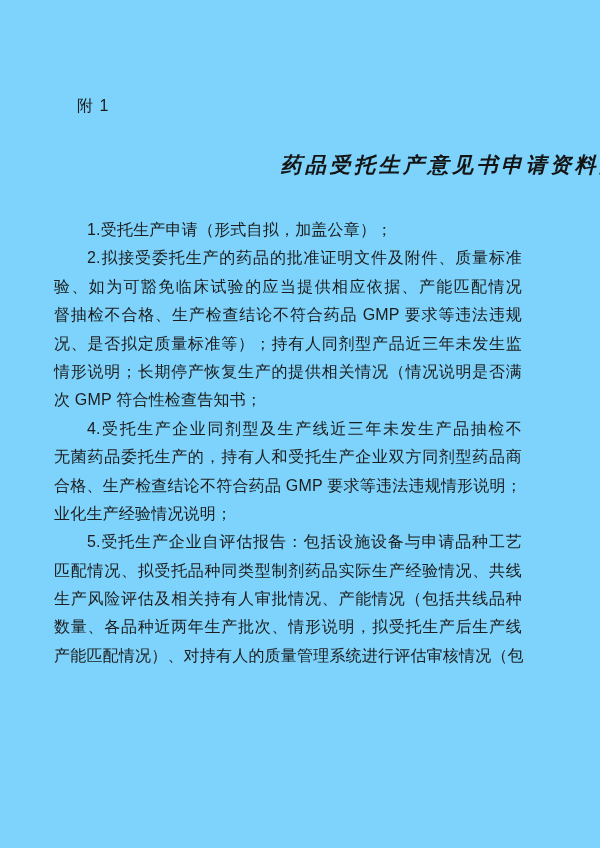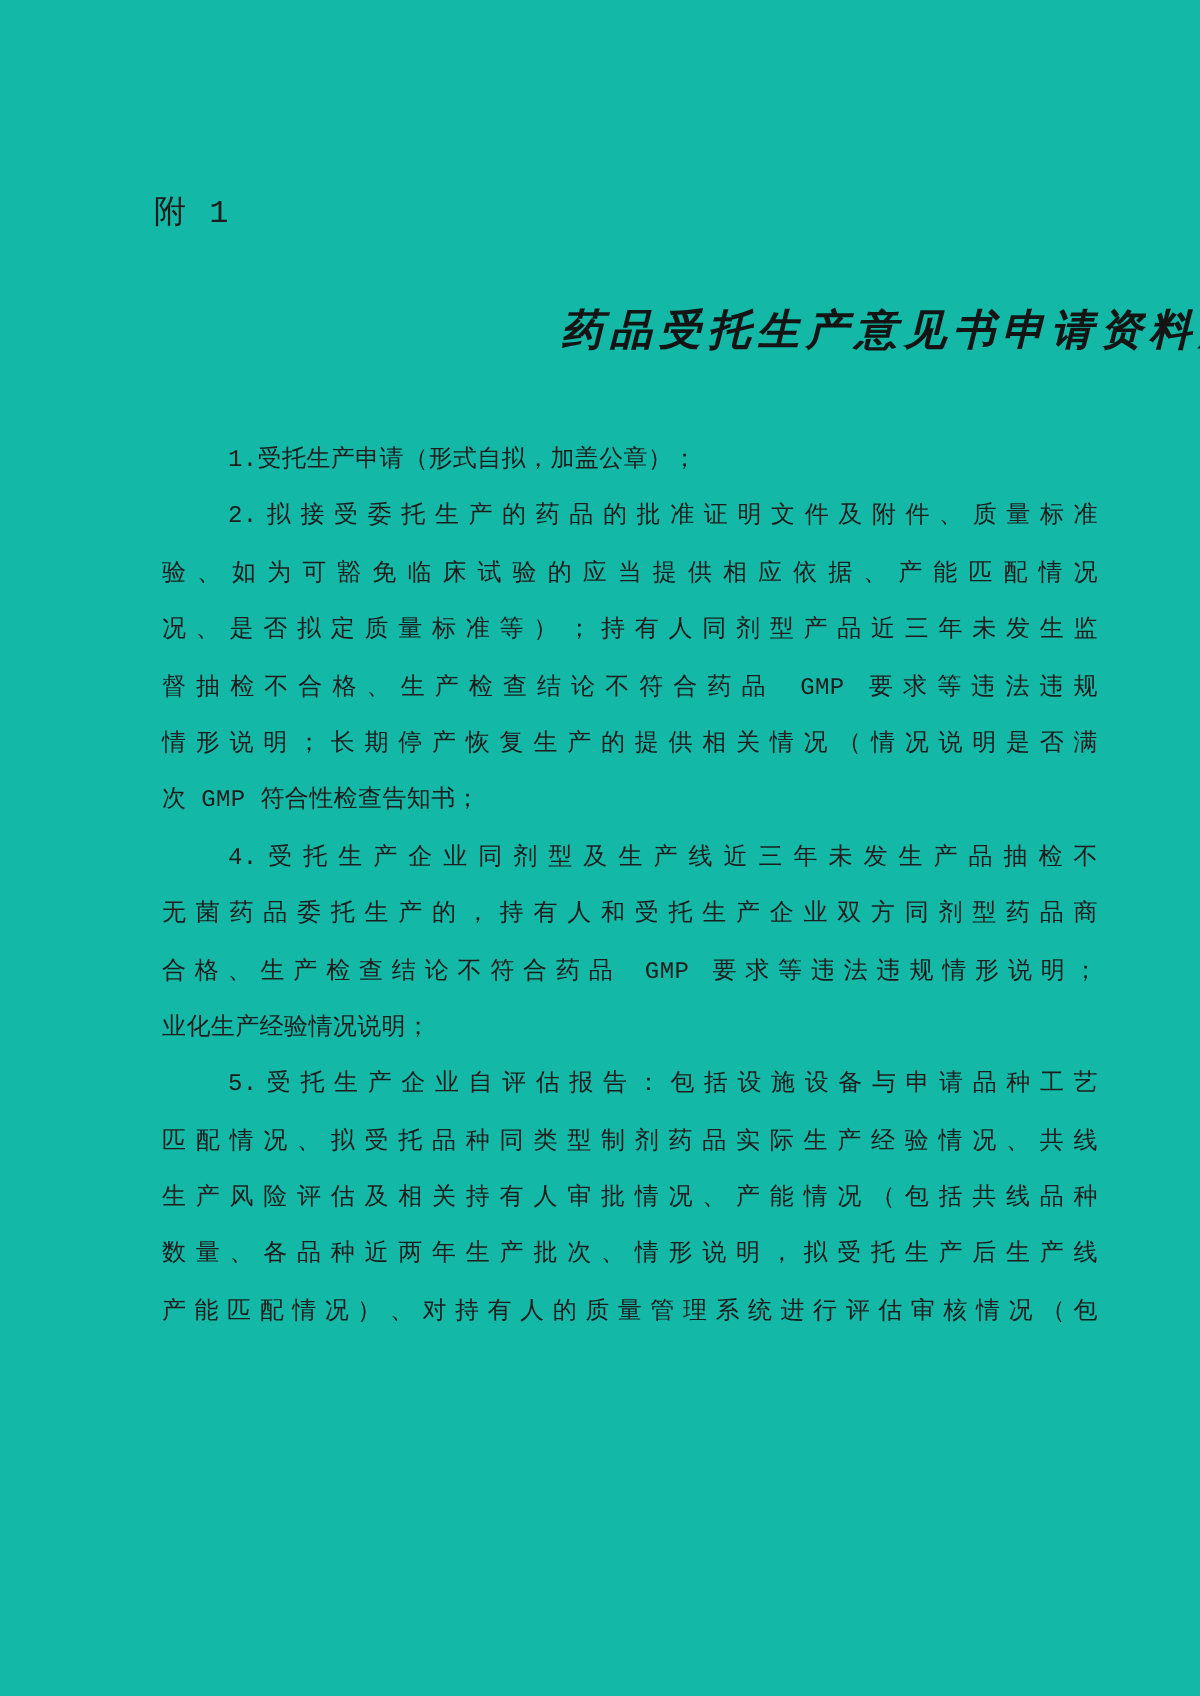--- a/index.html
+++ b/index.html
@@ -7,22 +7,22 @@
     padding: 0;
     width: 600px;
     height: 848px;
     background: #ffffff;
     overflow: hidden;
   }
   .page {
     position: relative;
     width: 600px;
     height: 848px;
-    background: #14b8a6;
-    font-family: Liberation Mono, monospace;
+    background: #7dd3fc;
+    font-family: Liberation Sans, sans-serif;
     color: #1c1c1c;
     box-sizing: border-box;
   }
   .attachment-label {
     position: absolute;
     left: 77px;
     top: 96px;
     font-size: 16px;
     letter-spacing: 1px;
     white-space: pre;
@@ -35,24 +35,24 @@
     text-align: right;
     font-size: 21px;
     font-weight: 700;
     font-style: italic;
     letter-spacing: 3.5px;
     color: #141414;
     margin-left: 48px;
   }
   .body-text {
     position: absolute;
-    left: 81px;
+    left: 54px;
     top: 216px;
     width: 468px;
-    font-size: 12px;
+    font-size: 16px;
     line-height: 28.4px;
   }
   .line {
     height: 28.4px;
     text-align: justify;
     text-align-last: justify;
     white-space: nowrap;
     letter-spacing: 0.2px;
   }
   .line.para-end {
@@ -69,22 +69,22 @@
 <div class="page">
 
   <div class="attachment-label">附 1</div>
 
   <div class="doc-title">药品受托生产意见书申请资料清单</div>
 
   <div class="body-text">
     <div class="line para-start para-end">1.受托生产申请（形式自拟，加盖公章）；</div>
     <div class="line para-start">2.拟接受委托生产的药品的批准证明文件及附件、质量标准</div>
     <div class="line">验、如为可豁免临床试验的应当提供相应依据、产能匹配情况</div>
+    <div class="line">督抽检不合格、生产检查结论不符合药品 GMP 要求等违法违规</div>
     <div class="line">况、是否拟定质量标准等）；持有人同剂型产品近三年未发生监</div>
-    <div class="line">督抽检不合格、生产检查结论不符合药品 GMP 要求等违法违规</div>
     <div class="line">情形说明；长期停产恢复生产的提供相关情况（情况说明是否满</div>
     <div class="line para-end">次 GMP 符合性检查告知书；</div>
     <div class="line para-start">4.受托生产企业同剂型及生产线近三年未发生产品抽检不</div>
     <div class="line">无菌药品委托生产的，持有人和受托生产企业双方同剂型药品商</div>
     <div class="line">合格、生产检查结论不符合药品 GMP 要求等违法违规情形说明；</div>
     <div class="line para-end">业化生产经验情况说明；</div>
     <div class="line para-start">5.受托生产企业自评估报告：包括设施设备与申请品种工艺</div>
     <div class="line">匹配情况、拟受托品种同类型制剂药品实际生产经验情况、共线</div>
     <div class="line">生产风险评估及相关持有人审批情况、产能情况（包括共线品种</div>
     <div class="line">数量、各品种近两年生产批次、情形说明，拟受托生产后生产线</div>

